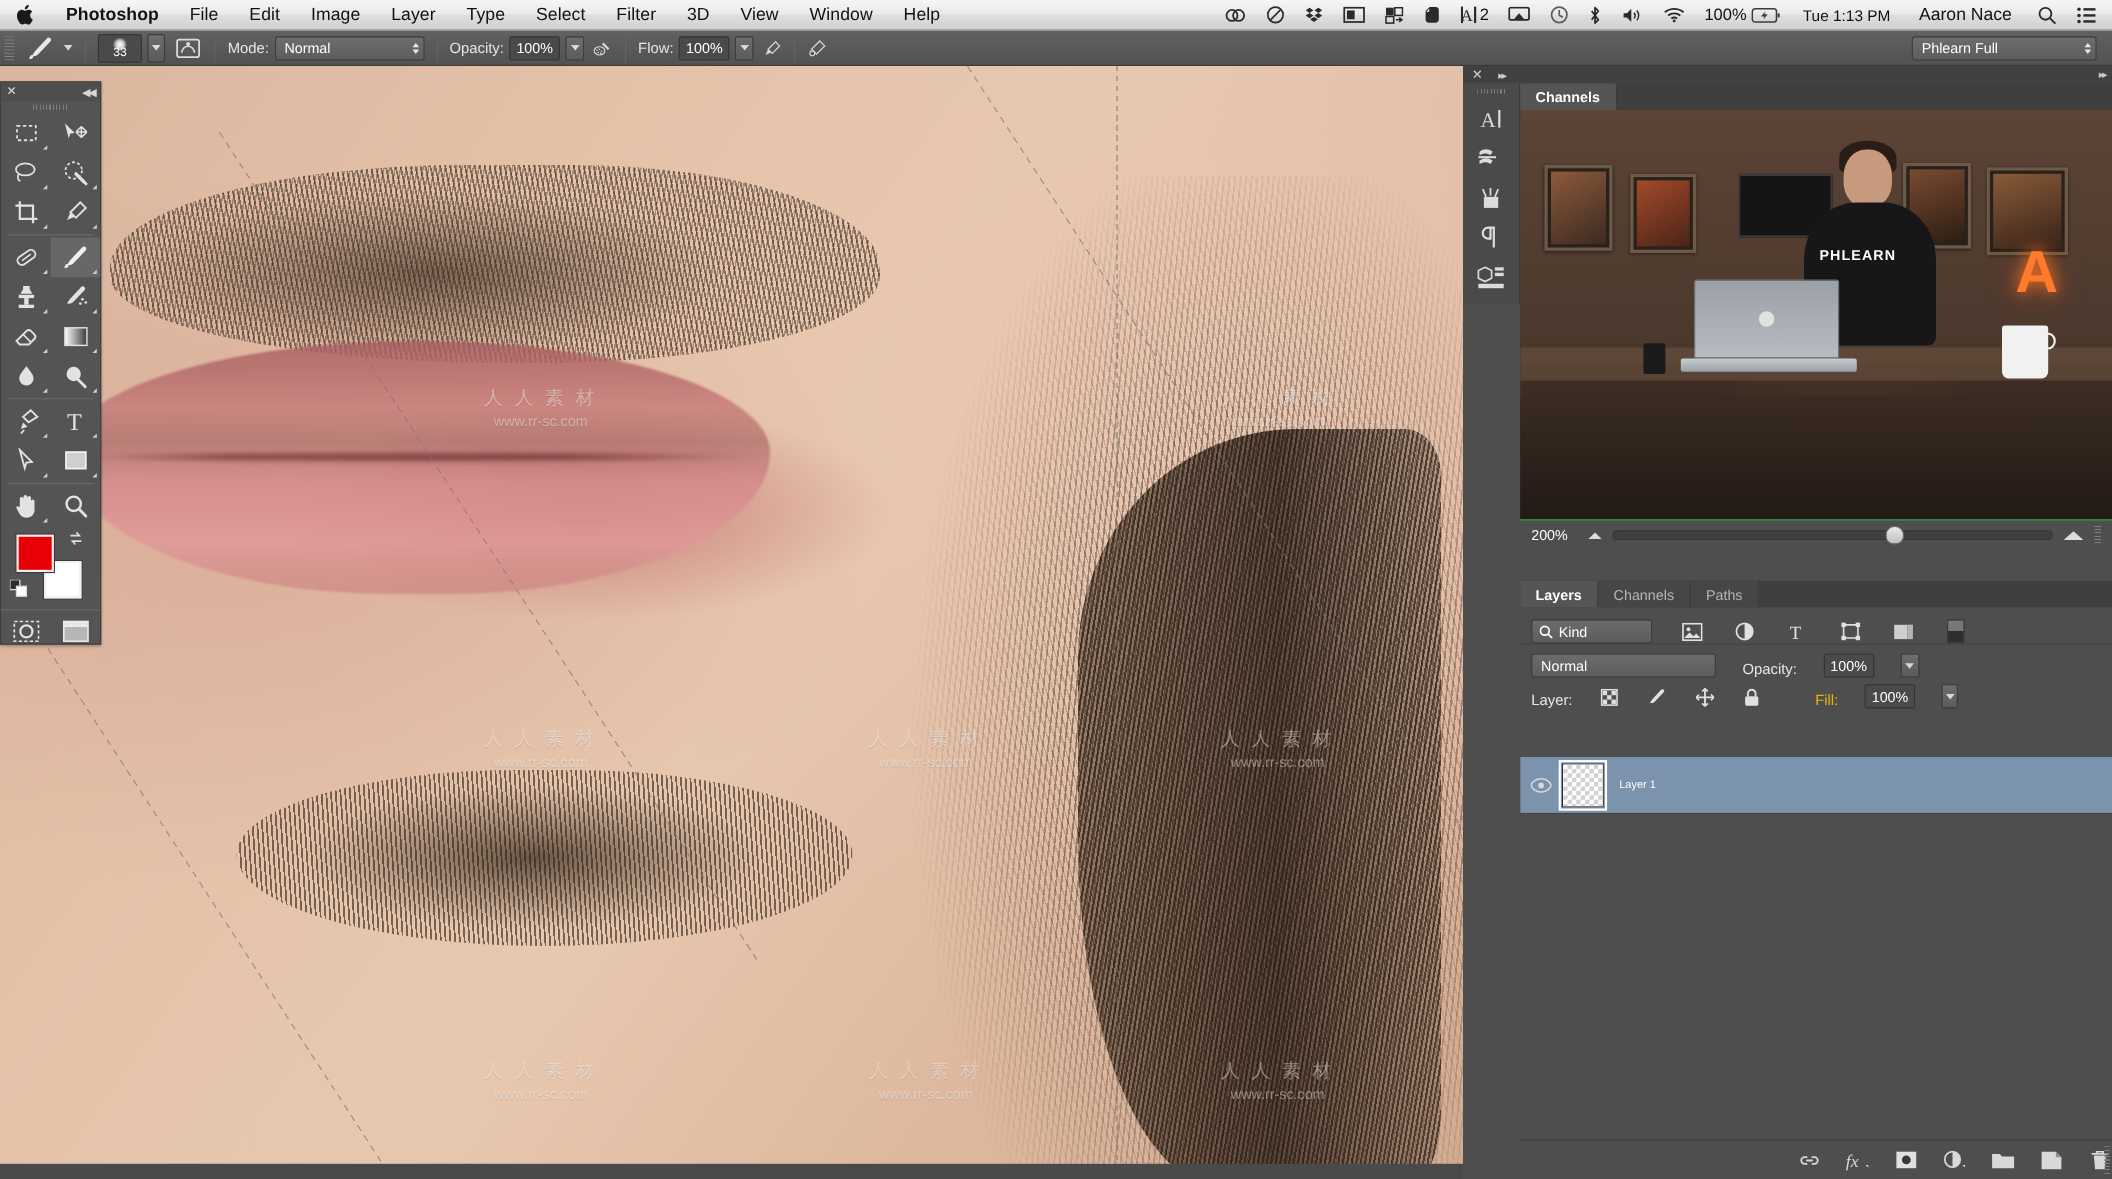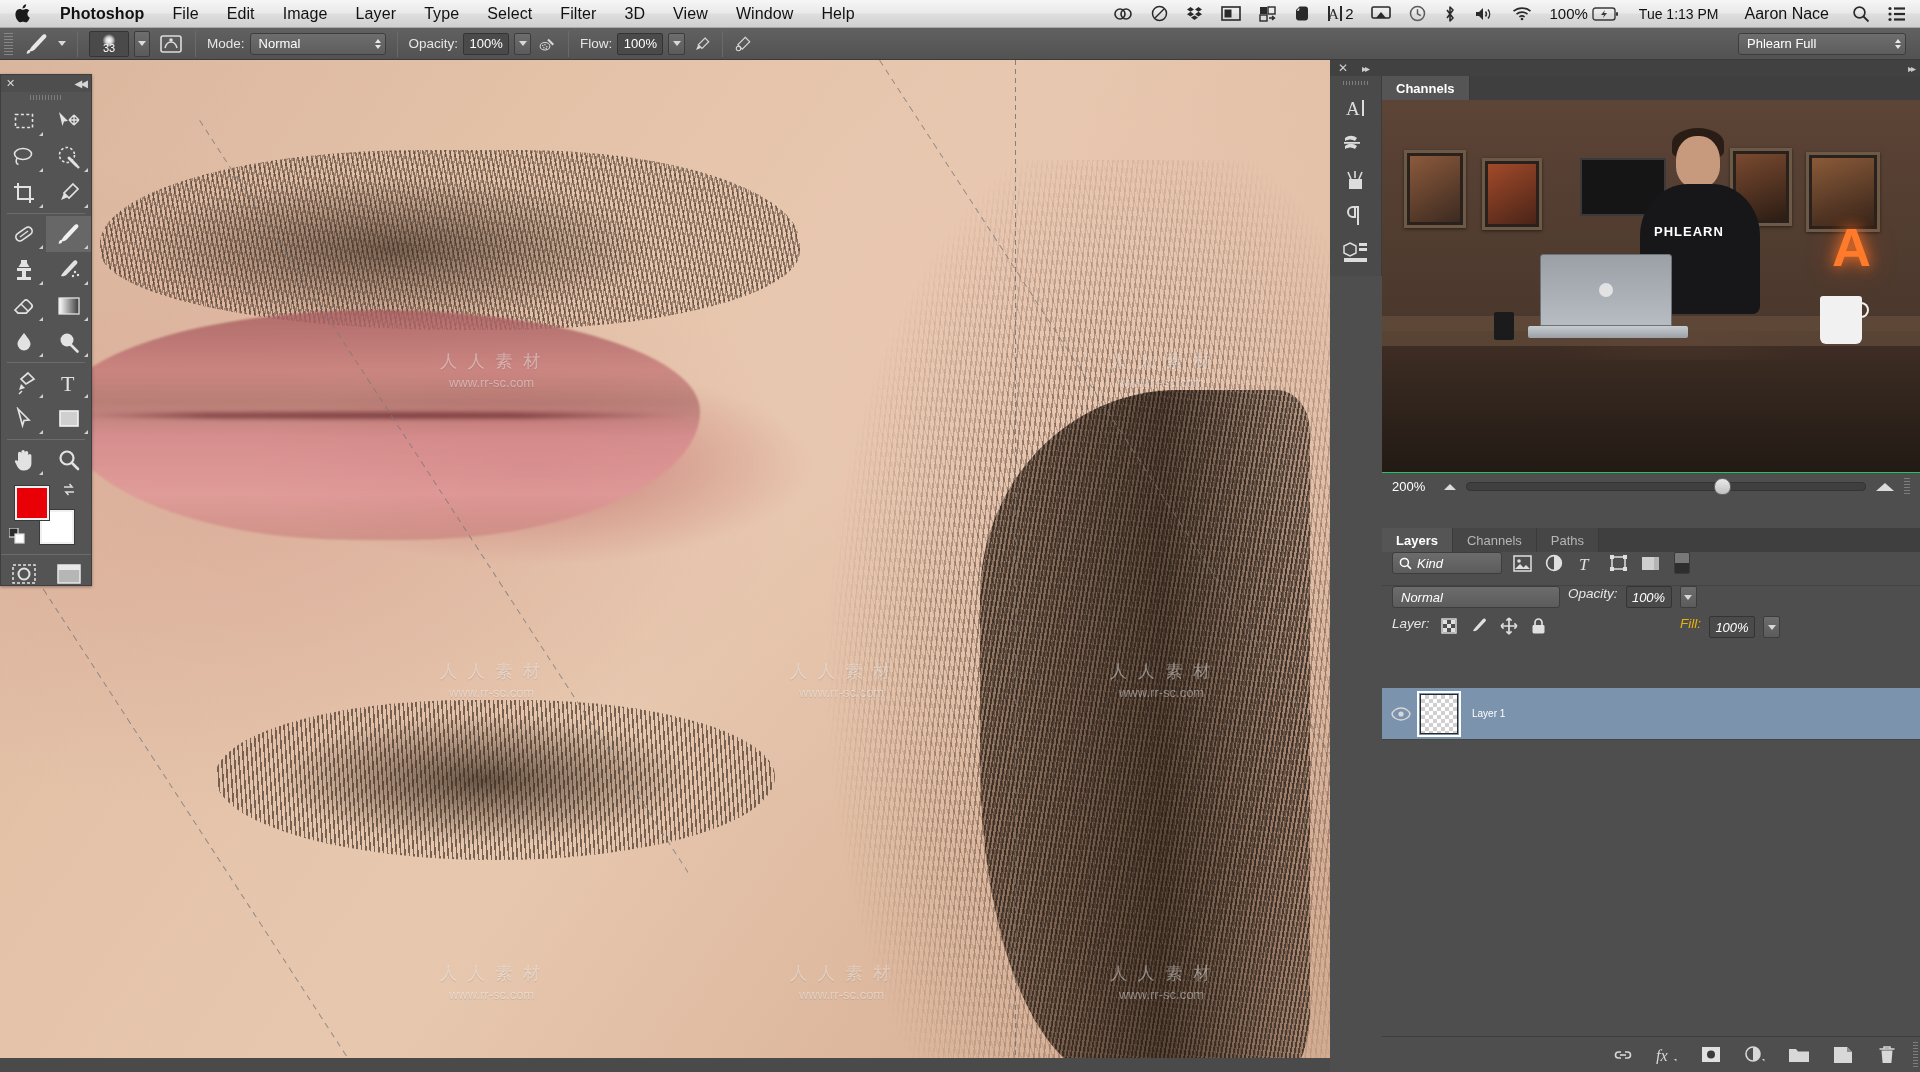--- a/index.html
+++ b/index.html
@@ -218,21 +218,21 @@
     border-top:1px solid #22c55e;}
   .navzoom .pct{ color:#fff; font-size:13px; min-width:42px;}
   .zslider{ position:relative; flex:1 1 auto; height:9px; background:#3f3f3f; border:1px solid #343434; border-radius:4px;}
   .zslider .knob{ position:absolute; top:-5px; left:62%; width:17px;height:17px;
     background:linear-gradient(to bottom,#e9e9e9,#c0c0c0); border:1px solid #6a6a6a;
     border-radius:50% 50% 45% 45%;}
   .mt{ width:0;height:0;border-left:9px solid transparent;border-right:9px solid transparent;border-bottom:8px solid #dcdcdc;}
   .mt.small{ border-left-width:6px;border-right-width:6px;border-bottom-width:6px;}
 
   .layerspanel{ position:absolute; left:52px; top:468px; right:0; bottom:0; background:#4e4e4e;}
-  .lp-row{ display:flex; align-items:flex-start; gap:8px; padding:0 10px;font-style:italic; }
+  .lp-row{ display:flex; align-items:flex-end; gap:24px; padding:0 10px; }
   .lp-filter{ height:34px; border-bottom:1px solid #434343;}
   .kindsel{ height:22px; width:110px; background:linear-gradient(to bottom,#6c6c6c,#5c5c5c);
     border:1px solid #3d3d3d; border-radius:3px; display:flex;align-items:center;gap:5px;
     padding:0 18px 0 6px; color:#fff; font-size:13px; position:relative;}
   .filt-icon{ width:24px;height:22px;display:flex;align-items:center;justify-content:center;}
   .lp-blend{ height:30px;}
   .blendsel{ height:22px; width:168px; background:linear-gradient(to bottom,#6c6c6c,#5c5c5c);
     border:1px solid #3d3d3d;border-radius:3px;color:#fff;font-size:13px;
     display:flex;align-items:center;padding:0 20px 0 8px; position:relative;}
   .lp-lock{ height:28px;}
@@ -245,21 +245,21 @@
   .lthumb.sel-ring{ outline:2px solid #fff; outline-offset:1px;}
   .checker{ position:absolute; inset:0;
     background-image:
       linear-gradient(45deg,#cfcfcf 25%,transparent 25%,transparent 75%,#cfcfcf 75%),
       linear-gradient(45deg,#cfcfcf 25%,transparent 25%,transparent 75%,#cfcfcf 75%);
     background-size:8px 8px; background-position:0 0,4px 4px; background-color:#fff;}
   .lname{ margin-left:14px; font-size:10px; color:#fff;}
   .lname.italic{ font-style:italic; font-weight:bold; }
   .lock-right{ position:absolute; right:14px; top:50%; transform:translateY(-50%);}
   .lp-foot{ position:absolute; left:0; right:0; bottom:0; height:36px; background:#4e4e4e;
-    border-top:1px solid #3d3d3d; display:flex; align-items:center; justify-content:flex-end; gap:22px; padding-right:22px;}
+    border-top:1px solid #3d3d3d; display:flex; align-items:center; justify-content:flex-end; gap:22px; }
   .lp-foot .fi{ width:22px;height:22px;display:flex;align-items:center;justify-content:center;}
   .dock-grip-r{ position:absolute; right:2px; top:50%; transform:translateY(-50%); width:5px;height:26px;
     background-image:repeating-linear-gradient(to bottom,#7e7e7e 0 1px,transparent 1px 3px);}
 </style>
 </head>
 <body>
 
 <div id="app">
 
   <div class="macbar">

